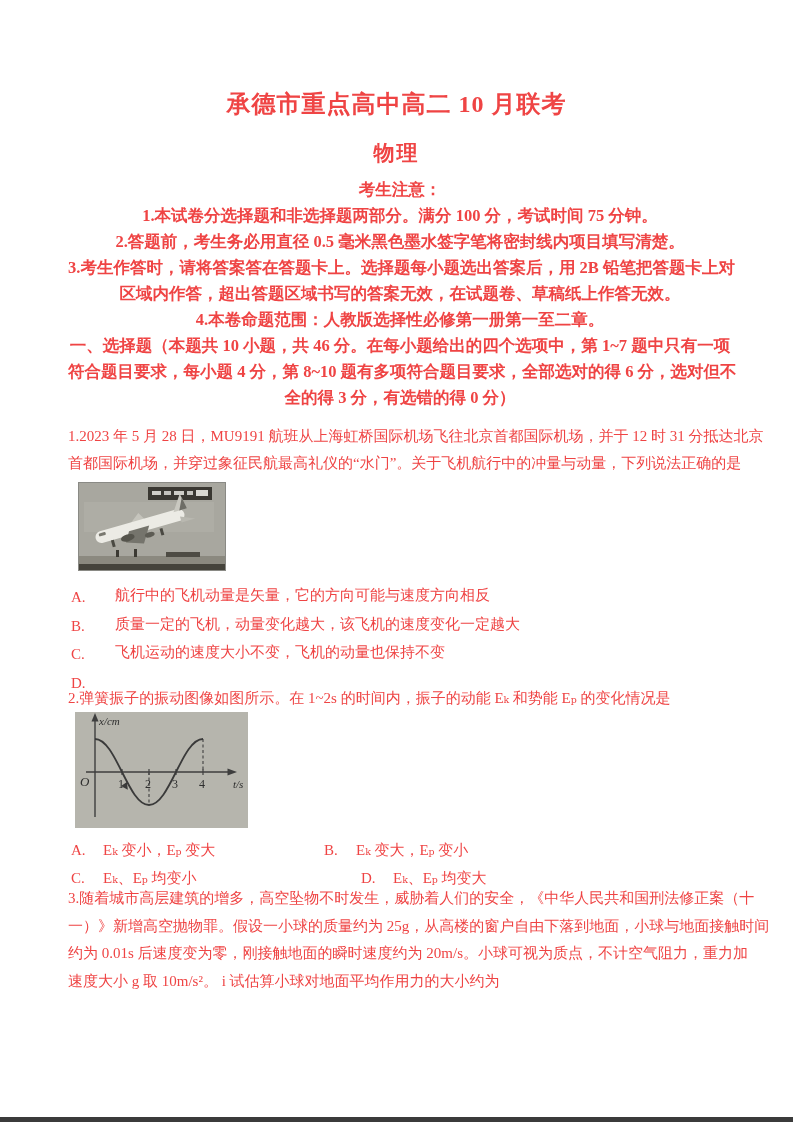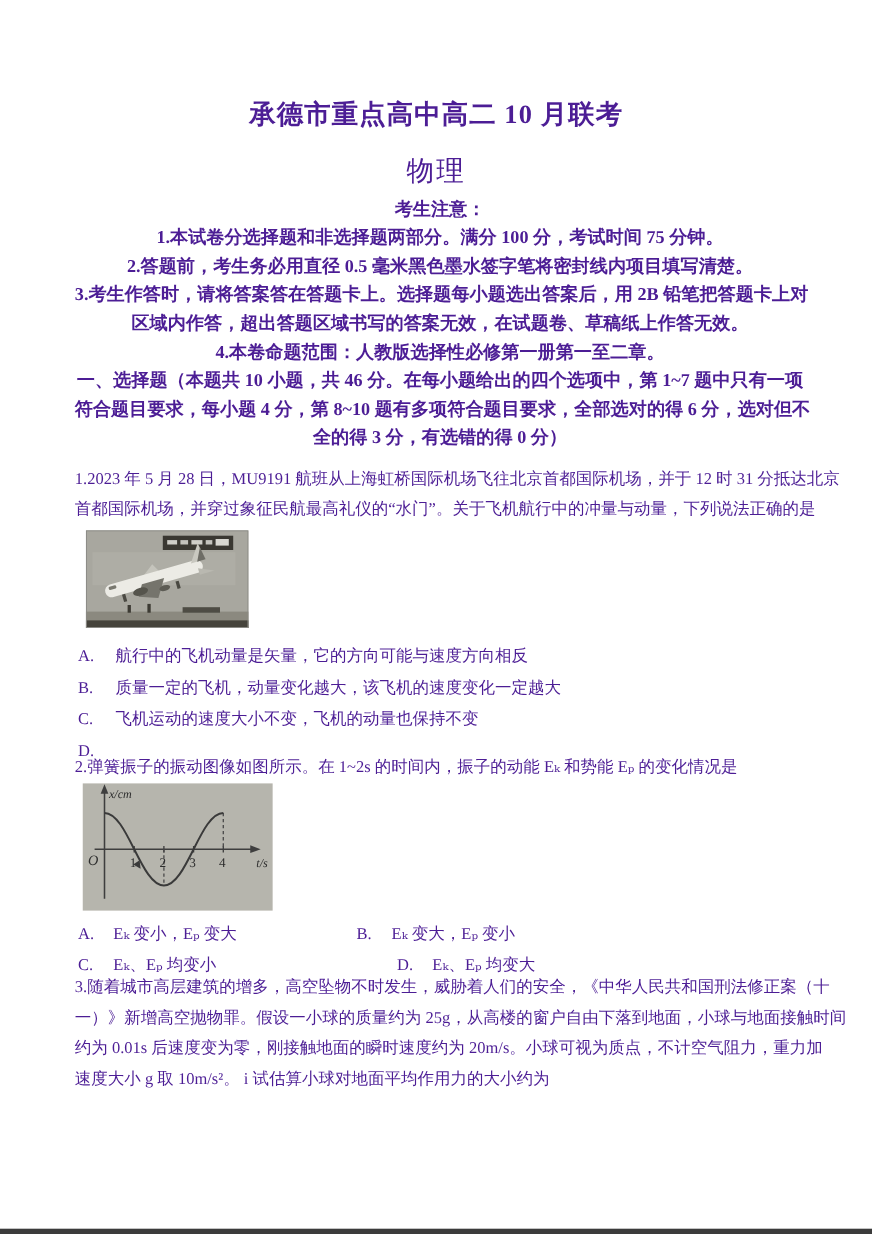--- a/index.html
+++ b/index.html
@@ -1,46 +1,46 @@
 <!DOCTYPE html>
 <html><head>
 <meta charset="utf-8">
 <style>
   html,body { margin:0; padding:0; background:#d9d9d9; }
   .page {
     position:relative; width:793px; height:1122px; margin:0 auto;
     background:#ffffff; overflow:hidden;
     font-family:"Liberation Serif","DejaVu Serif","DejaVu Sans",serif;
-    color:#4c1d95;
+    color:#ef4444;
   }
   .title {
     position:absolute; top:88px; left:0; width:100%;
     text-align:center; font-size:24px; font-weight:bold; letter-spacing:1px;
   }
   .subject {
     position:absolute; top:139px; left:0; width:100%;
-    text-align:center; font-size:25px; font-weight:normal; letter-spacing:2px;
+    text-align:center; font-size:21px; font-weight:bold; letter-spacing:2px;
   }
   .front {
     position:absolute; top:177px; left:68px; width:664px;
     font-weight:bold; font-size:16.5px; line-height:26px;text-align:center;
   }
   .front div { white-space:nowrap; }
   .qblock { font-size:15px; line-height:27px; }
   .qblock div { white-space:nowrap; }
   #q1text { position:absolute; top:423px; left:68px; width:664px; }
   .photo {
     position:absolute; top:482px; left:78px; width:148px; height:89px;
   }
   .opts1 {
     position:absolute; top:583px; left:71px; font-size:15px; line-height:28.5px;
   }
   .opt { display:flex; white-space:nowrap; }
   .opt .olabel { width:24px; flex:none; }
-  .opt .otext { margin-left:10px; }
+  .opt .otext { margin-left:20px;font-family:Liberation Mono, monospace; }
   #q2text { position:absolute; top:685px; left:68px; width:664px; }
   .graph { position:absolute; top:712px; left:75px; width:160px; height:116px; }
   .opts2 {
     position:absolute; top:836px; left:71px; width:640px;
     font-size:15px; line-height:28px;
   }
   .opts2 .row { position:relative; height:28px; }
   .opts2 .cell { display:flex; white-space:nowrap; }
   .opts2 .cell .olabel { width:26px; flex:none; }
   .opts2 .cell .otext { margin-left:6px; }

